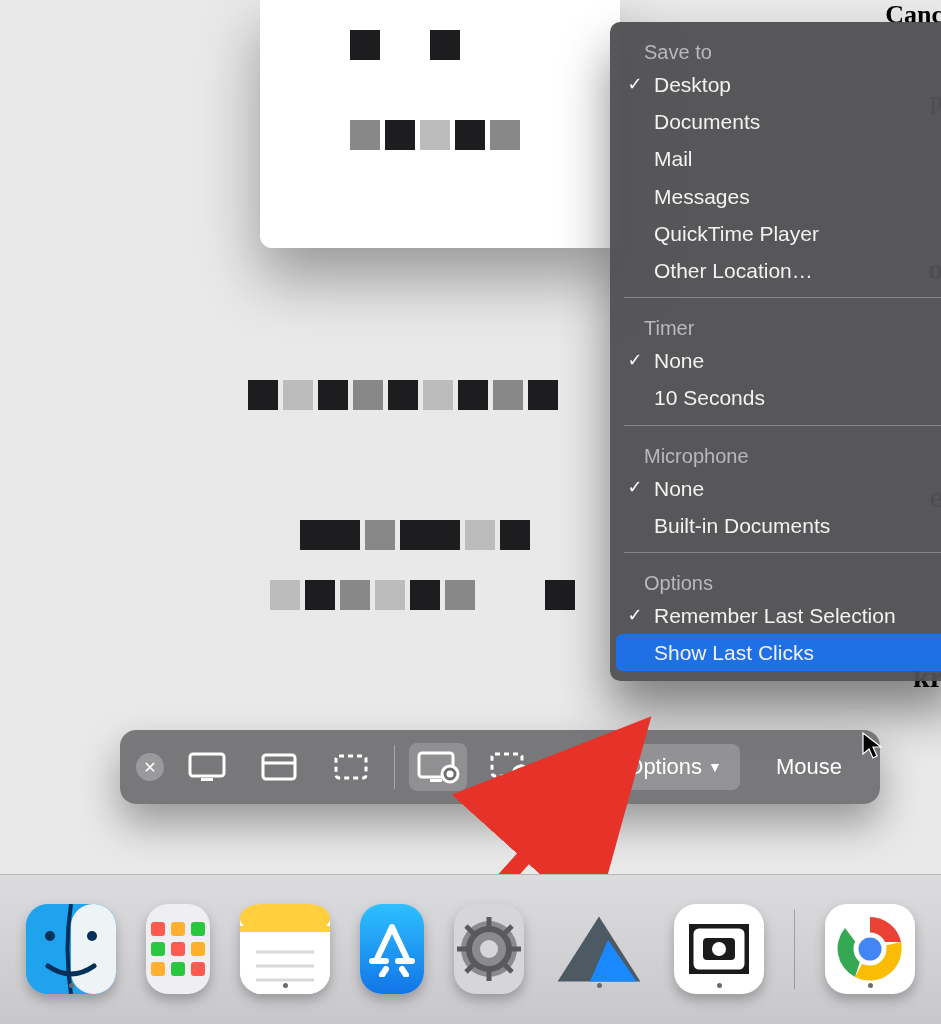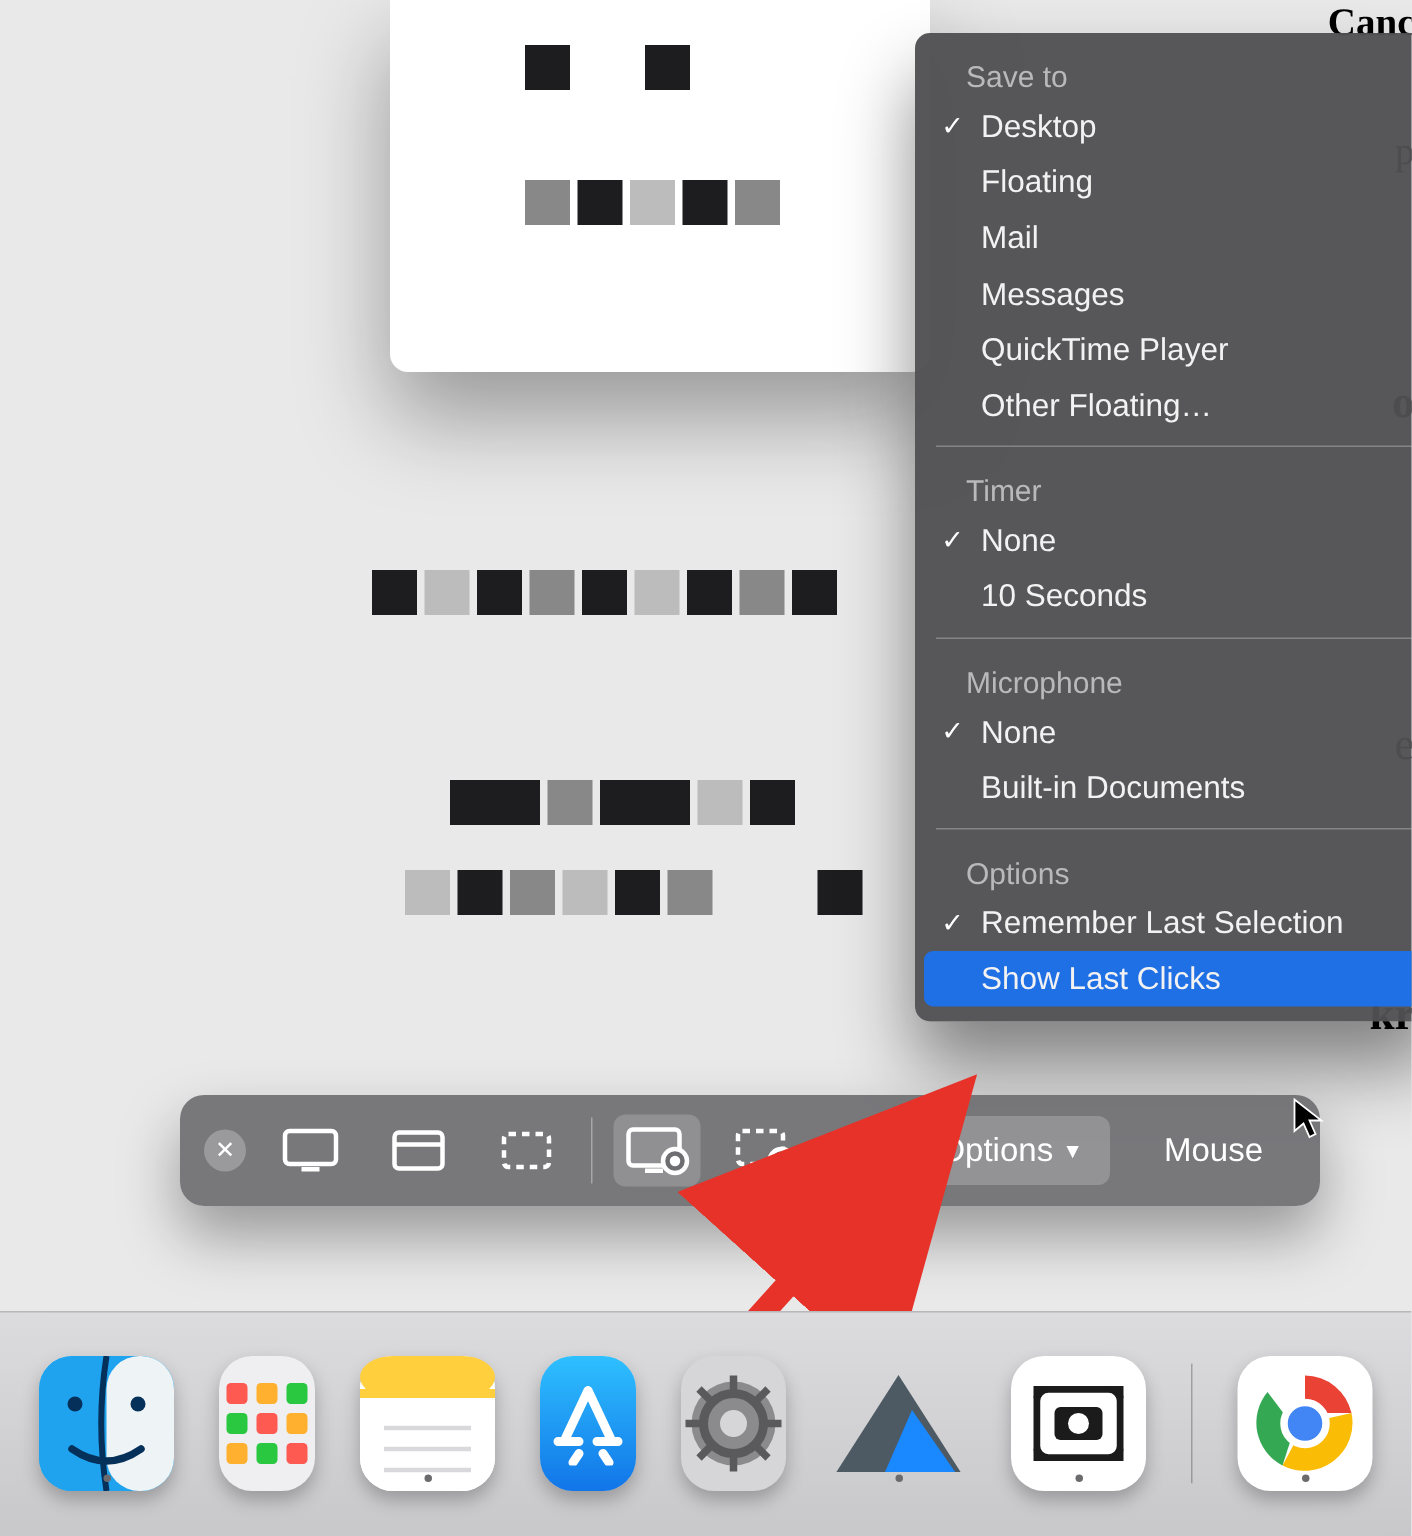--- a/index.html
+++ b/index.html
@@ -147,37 +147,37 @@
 <div class="edge-text" style="top:660px;font-size:30px;font-weight:600">kr</div>
 
 <div class="menu">
   <div class="section-head">Save to</div>
   <div class="row">
       <span class="check">✓</span>
       <span class="label">Desktop</span>
     </div>
   <div class="row">
       <span class="check"></span>
-      <span class="label">Floating</span>
+      <span class="label">Documents</span>
     </div>
   <div class="row">
       <span class="check"></span>
       <span class="label">Mail</span>
     </div>
   <div class="row">
       <span class="check"></span>
       <span class="label">Messages</span>
     </div>
   <div class="row">
       <span class="check"></span>
       <span class="label">QuickTime Player</span>
     </div>
   <div class="row">
       <span class="check"></span>
-      <span class="label">Other Floating…</span>
+      <span class="label">Other Location…</span>
     </div>
   <hr>
   <div class="section-head">Timer</div>
   <div class="row">
       <span class="check">✓</span>
       <span class="label">None</span>
     </div>
   <div class="row">
       <span class="check"></span>
       <span class="label">10 Seconds</span>

